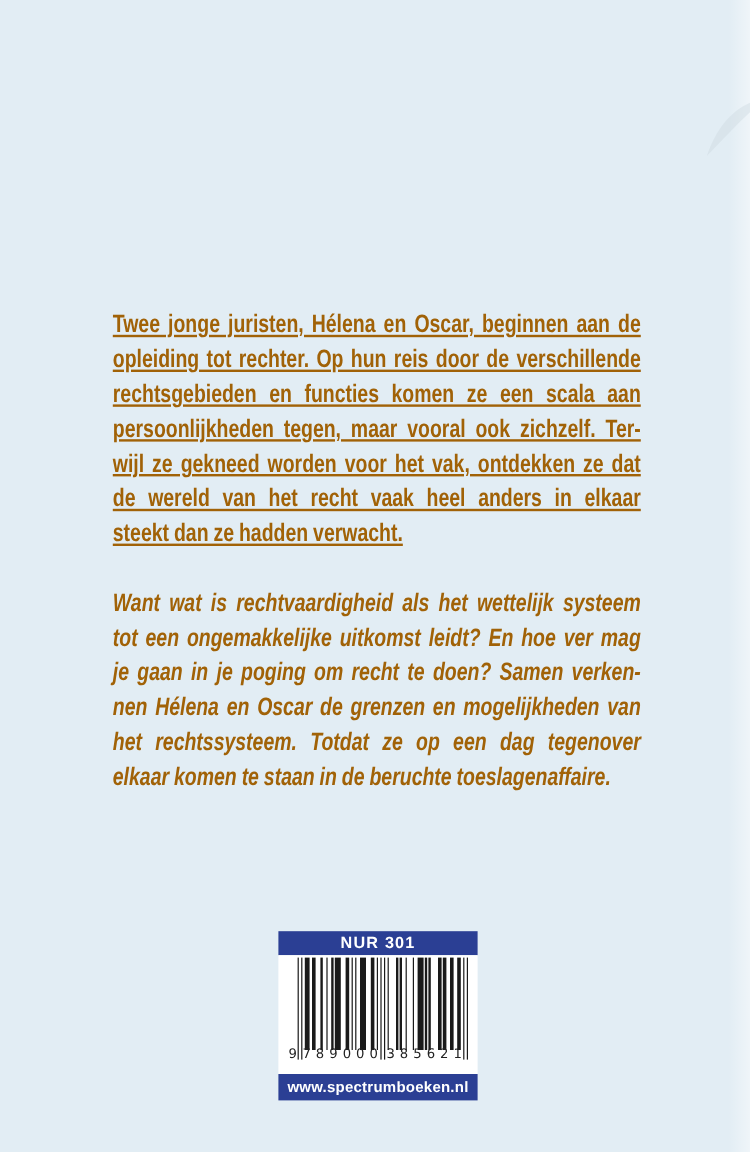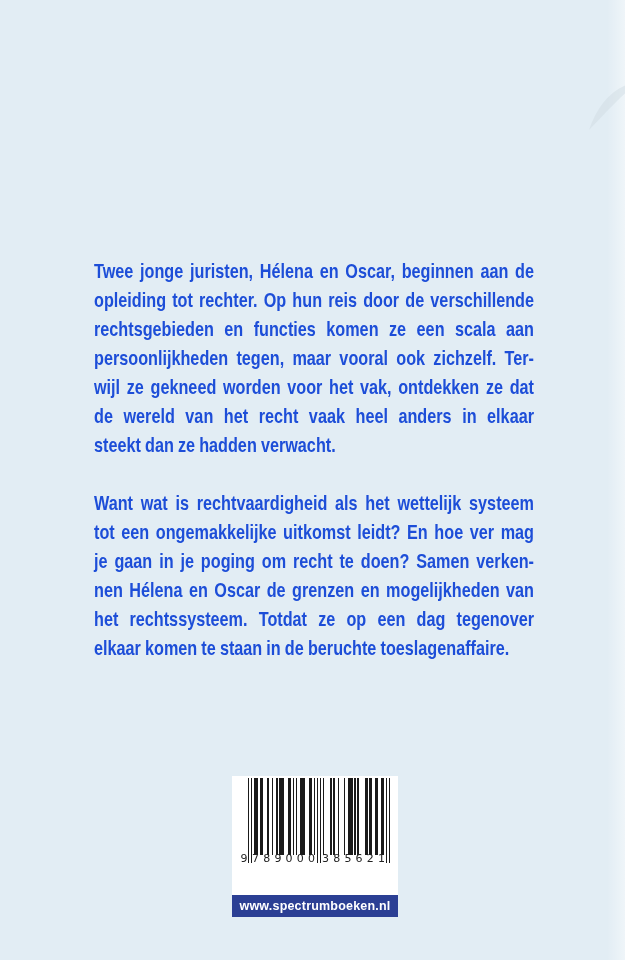--- a/index.html
+++ b/index.html
@@ -65,39 +65,40 @@
 
 <div class="page" style="background: rgb(226, 237, 244);">
 
   <div class="edge-light"></div>
 
   <svg class="swoosh" viewBox="0 0 44 64">
     <path d="M44 4 C26 10 12 26 4 50 C16 38 32 20 44 10 Z" fill="#cfdbe2"></path>
   </svg>
 
 
-  <div class="para para-1" style="color: #1d4ed8;">
+  <div class="para para-1" style="color: #a16207; text-decoration: underline;">
       <div class="line">Twee jonge juristen, Hélena en Oscar, beginnen aan de</div>
       <div class="line">opleiding tot rechter. Op hun reis door de verschillende</div>
       <div class="line">rechtsgebieden en functies komen ze een scala aan</div>
       <div class="line">persoonlijkheden tegen, maar vooral ook zichzelf. Ter-</div>
       <div class="line">wijl ze gekneed worden voor het vak, ontdekken ze dat</div>
       <div class="line">de wereld van het recht vaak heel anders in elkaar</div>
       <div class="line last">steekt dan ze hadden verwacht.</div>
     </div>
-  <div class="para para-2" style="color: #1d4ed8;">
+  <div class="para para-2" style="color: #a16207; font-style: italic;">
       <div class="line">Want wat is rechtvaardigheid als het wettelijk systeem</div>
       <div class="line">tot een ongemakkelijke uitkomst leidt? En hoe ver mag</div>
       <div class="line">je gaan in je poging om recht te doen? Samen verken-</div>
       <div class="line">nen Hélena en Oscar de grenzen en mogelijkheden van</div>
       <div class="line">het rechtssysteem. Totdat ze op een dag tegenover</div>
       <div class="line last">elkaar komen te staan in de beruchte toeslagenaffaire.</div>
     </div>
 
   <div class="barcode-block">
+    <div class="band band-nur" style="background: rgb(43, 63, 148);">NUR 301</div>
     <div class="barcode-white">
       <div class="bars">
           <div class="bar guard" style="left: 0%; width: 1.05263%;"></div>
           <div class="bar guard" style="left: 2.10526%; width: 1.05263%;"></div>
           <div class="bar" style="left: 4.21053%; width: 3.15789%;"></div>
           <div class="bar" style="left: 8.42105%; width: 2.10526%;"></div>
           <div class="bar" style="left: 13.6842%; width: 1.05263%;"></div>
           <div class="bar" style="left: 16.8421%; width: 1.05263%;"></div>
           <div class="bar" style="left: 20%; width: 1.05263%;"></div>
           <div class="bar" style="left: 22.1053%; width: 3.15789%;"></div>

